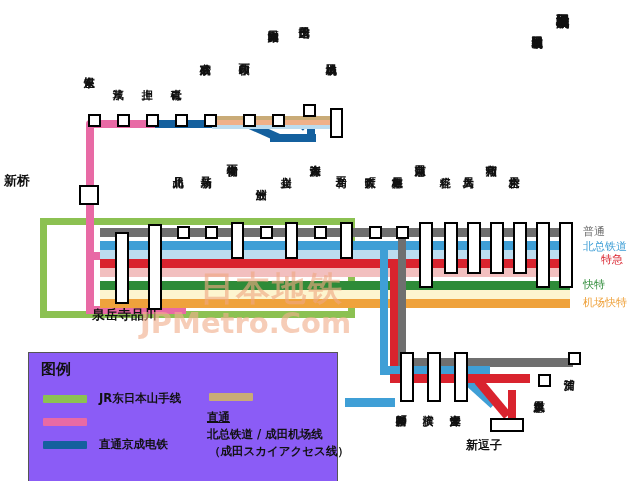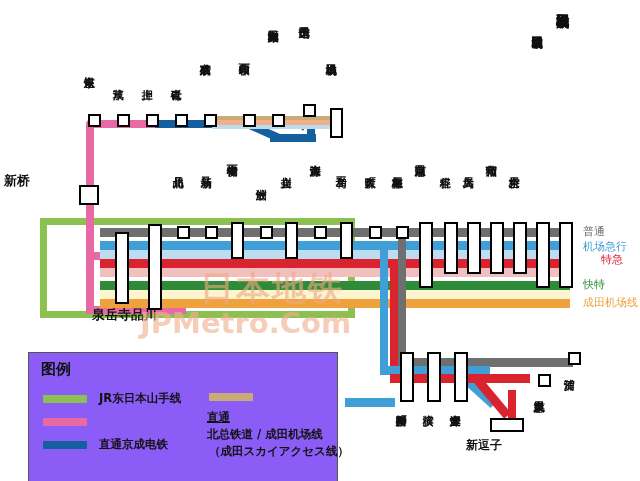--- a/index.html
+++ b/index.html
@@ -238,24 +238,24 @@
 
     <div class="stn sm" style="left:538px;top:374px;"></div>
     <div class="vlabel" style="left:533px;top:392px;">京急久里浜</div>
 
     <div class="stn sm" style="left:568px;top:352px;"></div>
     <div class="vlabel" style="left:563px;top:370px;">浦贺</div>
   </div>
 
   <div>
     <div class="tt-tx" style="left:583px;top:224px;color:#6f6f6f;">普通</div>
-    <div class="tt-tx" style="left:583px;top:239px;color:#3f9fd6;">机场急行</div>
+    <div class="tt-tx" style="left:583px;top:239px;color:#3f9fd6;">北总铁道</div>
     <div class="tt-tx" style="left:583px;top:252px;color:#d9232e;margin-left:18px;">特急</div>
     <div class="tt-tx" style="left:583px;top:277px;color:#2e8b38;">快特</div>
-    <div class="tt-tx" style="left:583px;top:295px;color:#efa23c;">成田机场线</div>
+    <div class="tt-tx" style="left:583px;top:295px;color:#efa23c;">机场快特</div>
   </div>
 
   <div id="legend">
     <div class="title">图例</div>
 
     <div class="lg-sw" style="left:14px;top:42px;background:#8cc152;"></div>
     <div class="lg-tx" style="left:70px;top:38px;">JR东日本山手线</div>
 
     <div class="lg-sw" style="left:14px;top:65px;background:#e86aa5;"></div>
 

